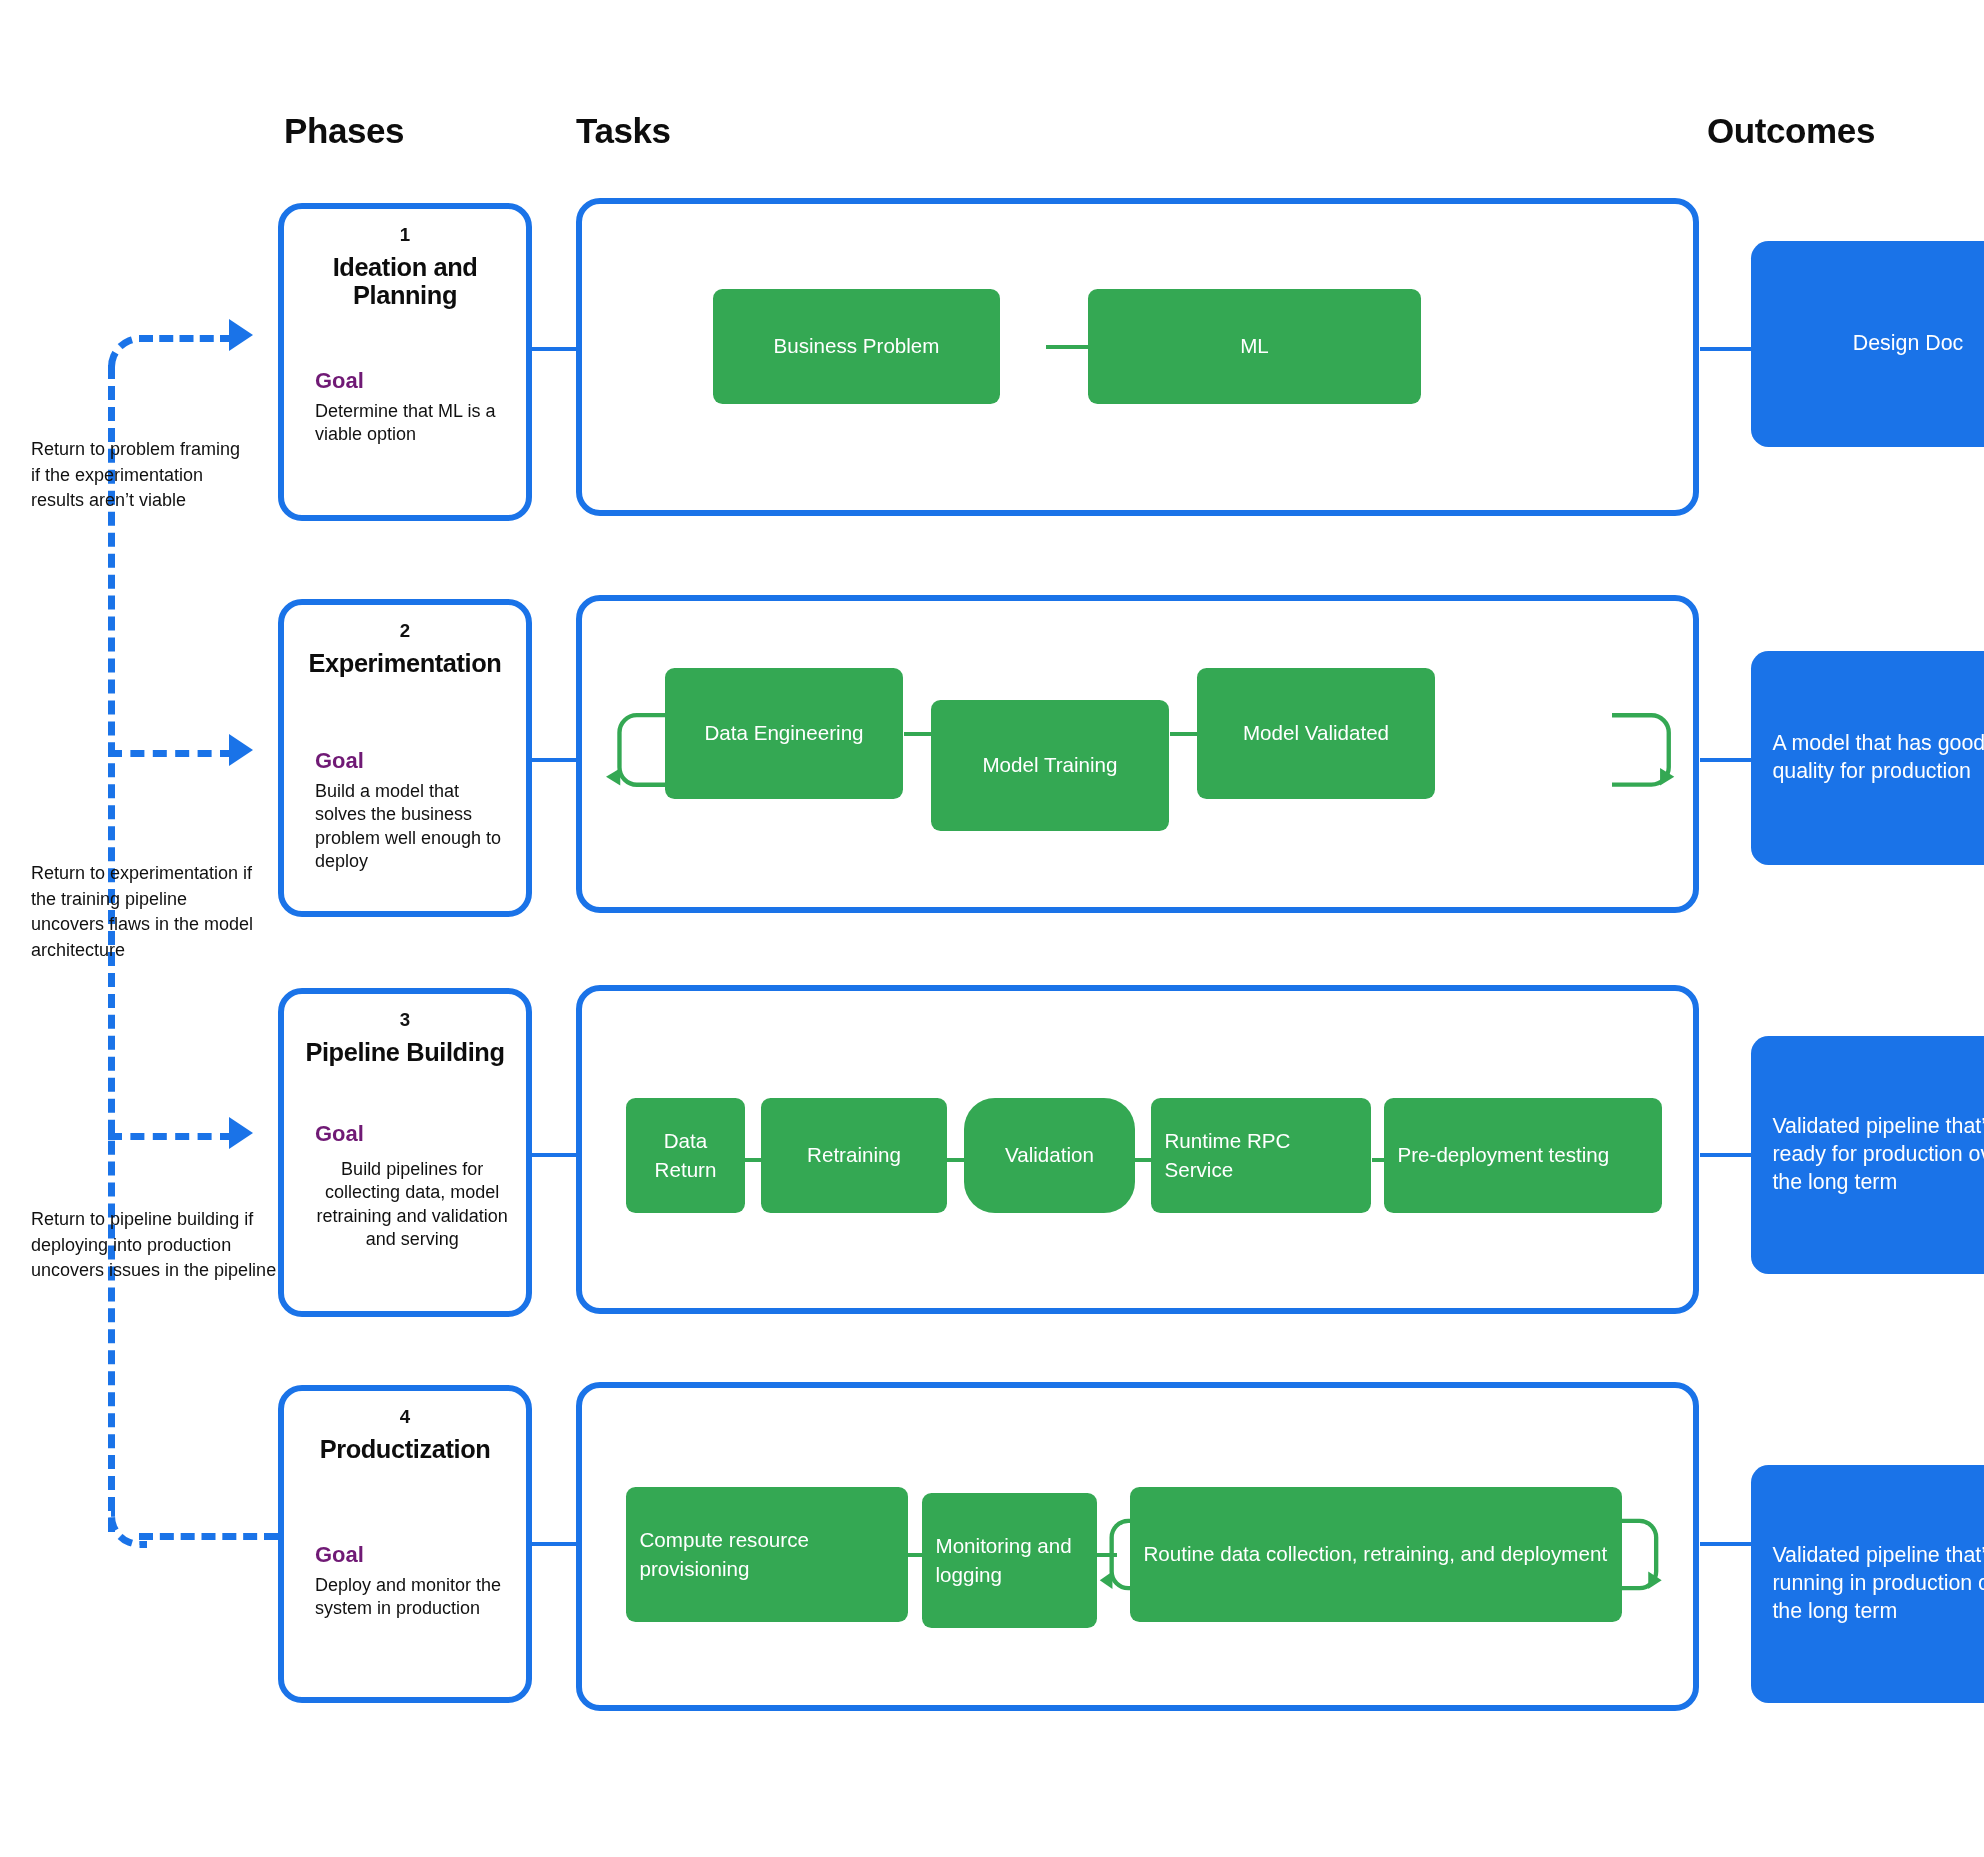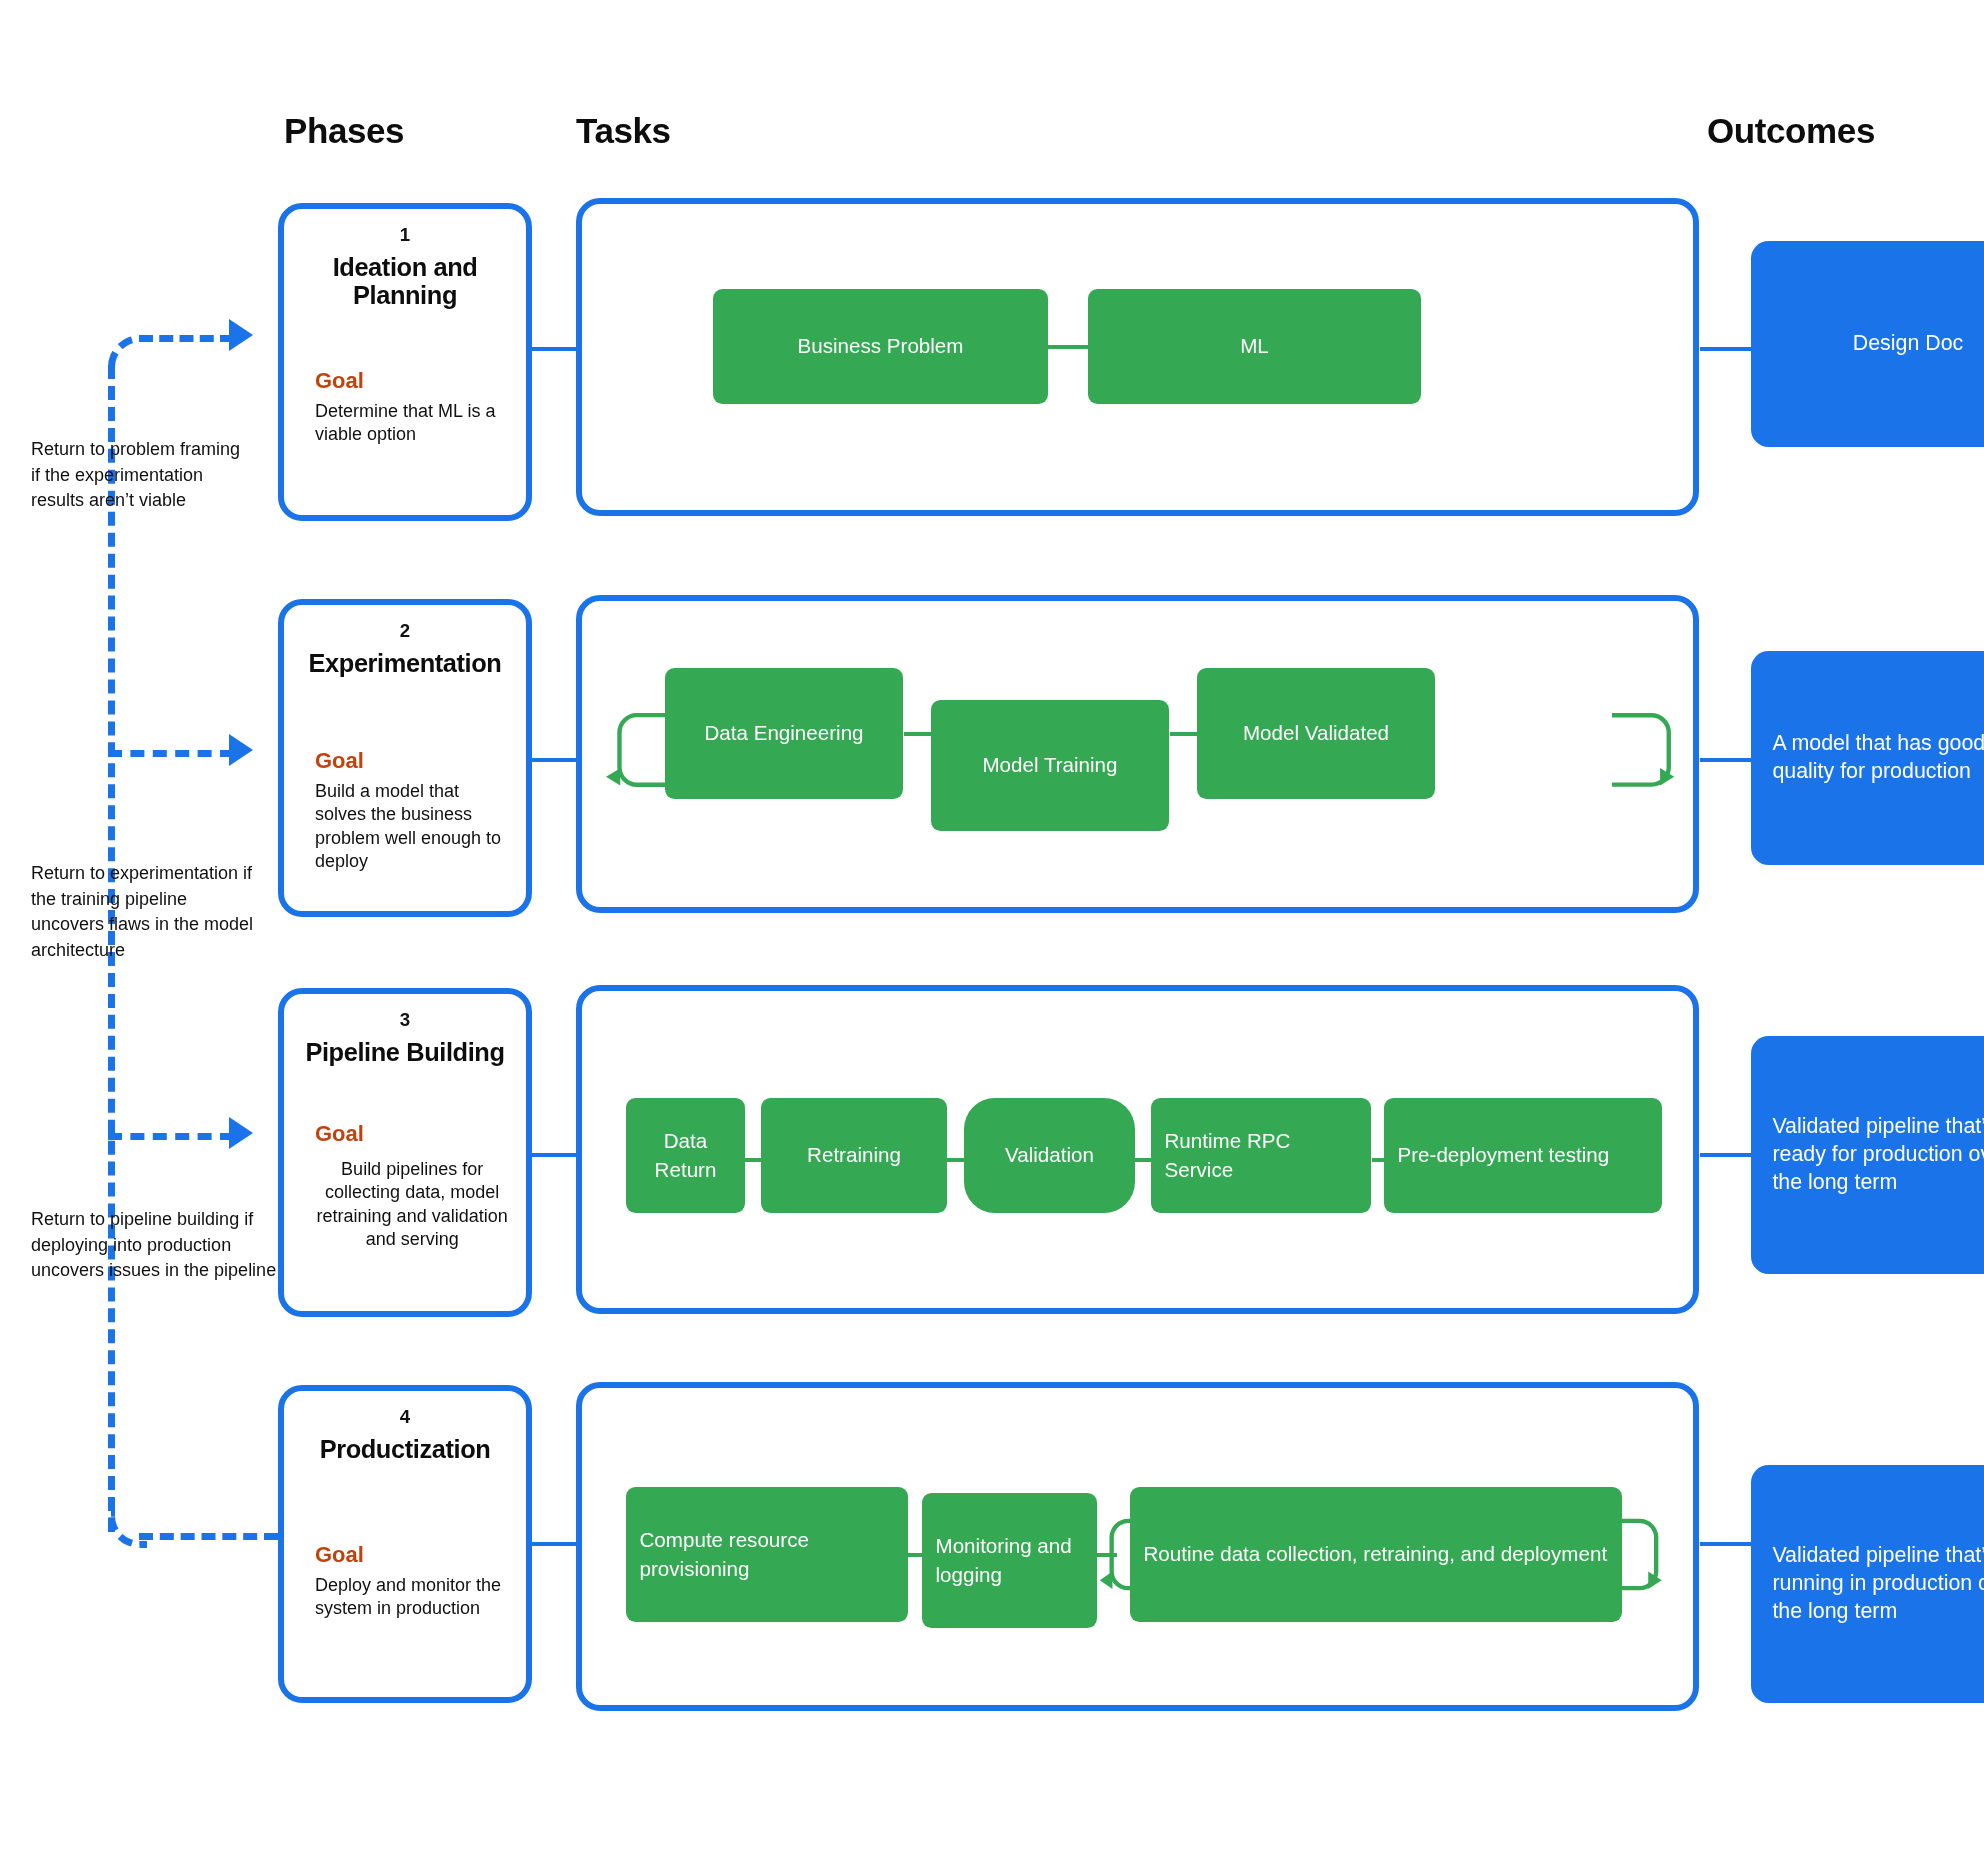--- a/index.html
+++ b/index.html
@@ -56,21 +56,21 @@
     font-weight:700;
     line-height:1.12;
     letter-spacing:-0.4px;
     color:#0d0d0d;
   }
   .goal-label{
     position:absolute;
     left:31px;
     font-size:22px;
     font-weight:700;
-    color:#c2410c;
+    color:#701a75;
   }
   .goal-text{
     position:absolute;
     left:31px; right:16.7px;
     font-size:18px;
     font-weight:400;
     line-height:1.30;
     color:#111;
   }
 
@@ -172,21 +172,21 @@
   <div class="outline-card phase-card" style="left:278px;top:203px;height:318px;">
     <div class="phase-num">1</div>
     <div class="phase-title">Ideation and Planning</div>
     <div class="goal-label" style="top:159px;">Goal</div>
     <div class="goal-text" style="top:191px;">Determine that ML is a viable option</div>
   </div>
 
   <div class="blue-connector" style="left:532px;top:347px;width:48px;"></div>
 
   <div class="outline-card tasks-card" style="left:576px;top:198px;height:318px;">
-    <div class="task-box center" style="left:131px;top:85px;width:335px;height:115px;">Business Problem</div>
+    <div class="task-box center" style="left:131px;top:85px;width:287px;height:115px;">Business Problem</div>
     <div class="task-connector" style="left:464px;top:141px;width:42px;"></div>
     <div class="task-box center" style="left:506px;top:85px;width:333px;height:115px;">ML</div>
   </div>
 
   <div class="blue-connector" style="left:1700px;top:347px;width:52px;"></div>
 
   <div class="outcome-box center" style="left:1751px;top:241px;width:314px;height:206px;">Design Doc</div>
 
   <div class="outline-card phase-card" style="left:278px;top:599px;height:318px;">
     <div class="phase-num">2</div>

